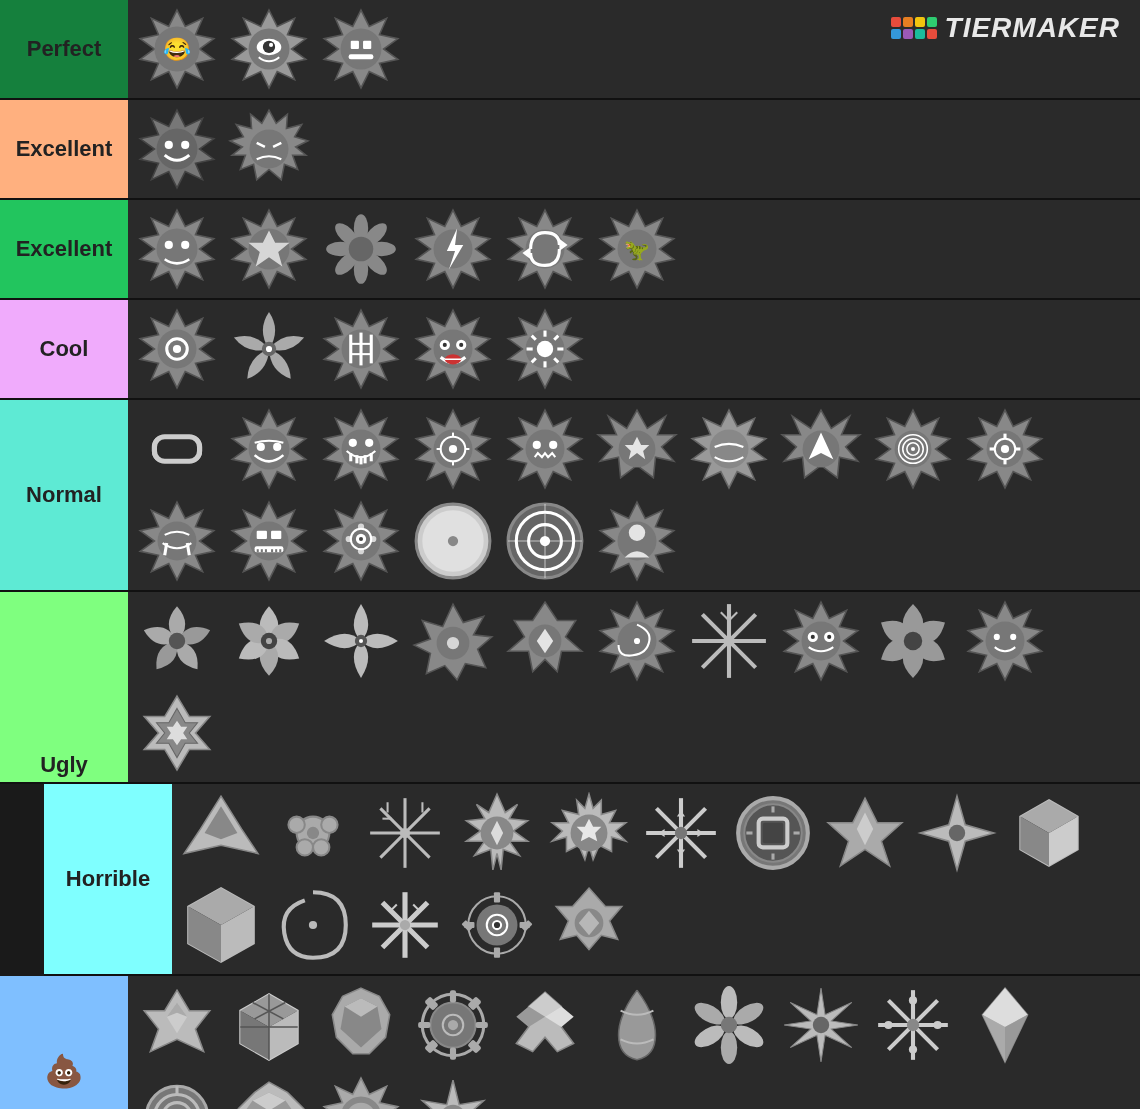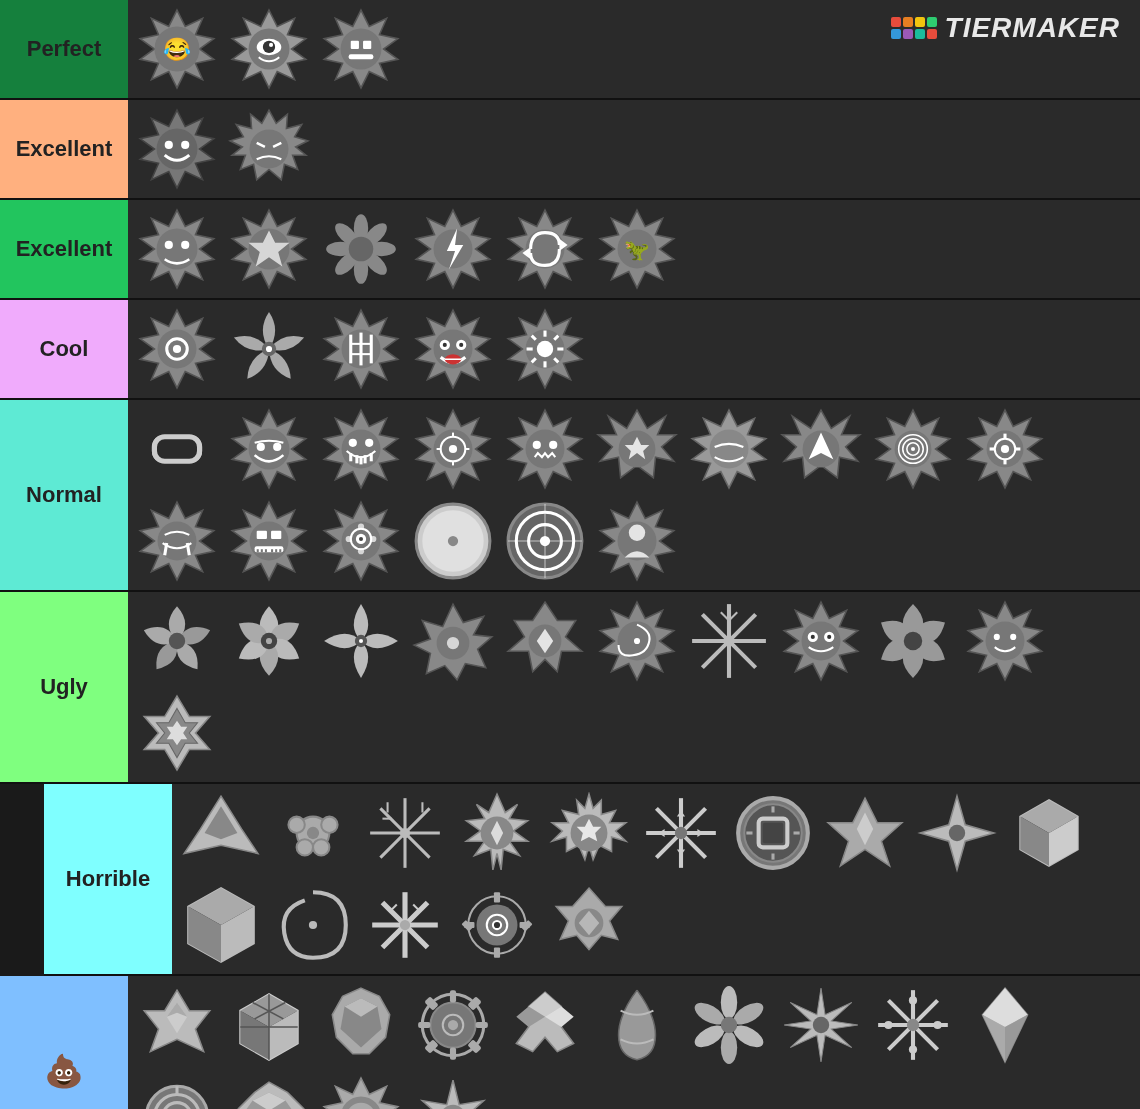--- a/index.html
+++ b/index.html
@@ -46,21 +46,21 @@
     .icon-svg {
       width: 82px;
       height: 82px;
     }
     
     .tier-perfect { background: #15803d; }
     .tier-incredible { background: #ffb07f; }
     .tier-excellent { background: #22c55e; }
     .tier-cool { background: #f0abfc; }
     .tier-normal { background: #5eead4; justify-content: center; }
-    .tier-ugly { background: #7fff7f; }
+    .tier-ugly { background: #7fff7f; align-items: flex-end; }
     .tier-horrible { background: #7fffff; }
     .tier-poop { background: #7fbfff; }
 
     .logo-area {
       position: absolute;
       top: 12px;
       right: 20px;
       display: flex;
       align-items: center;
       gap: 8px;

